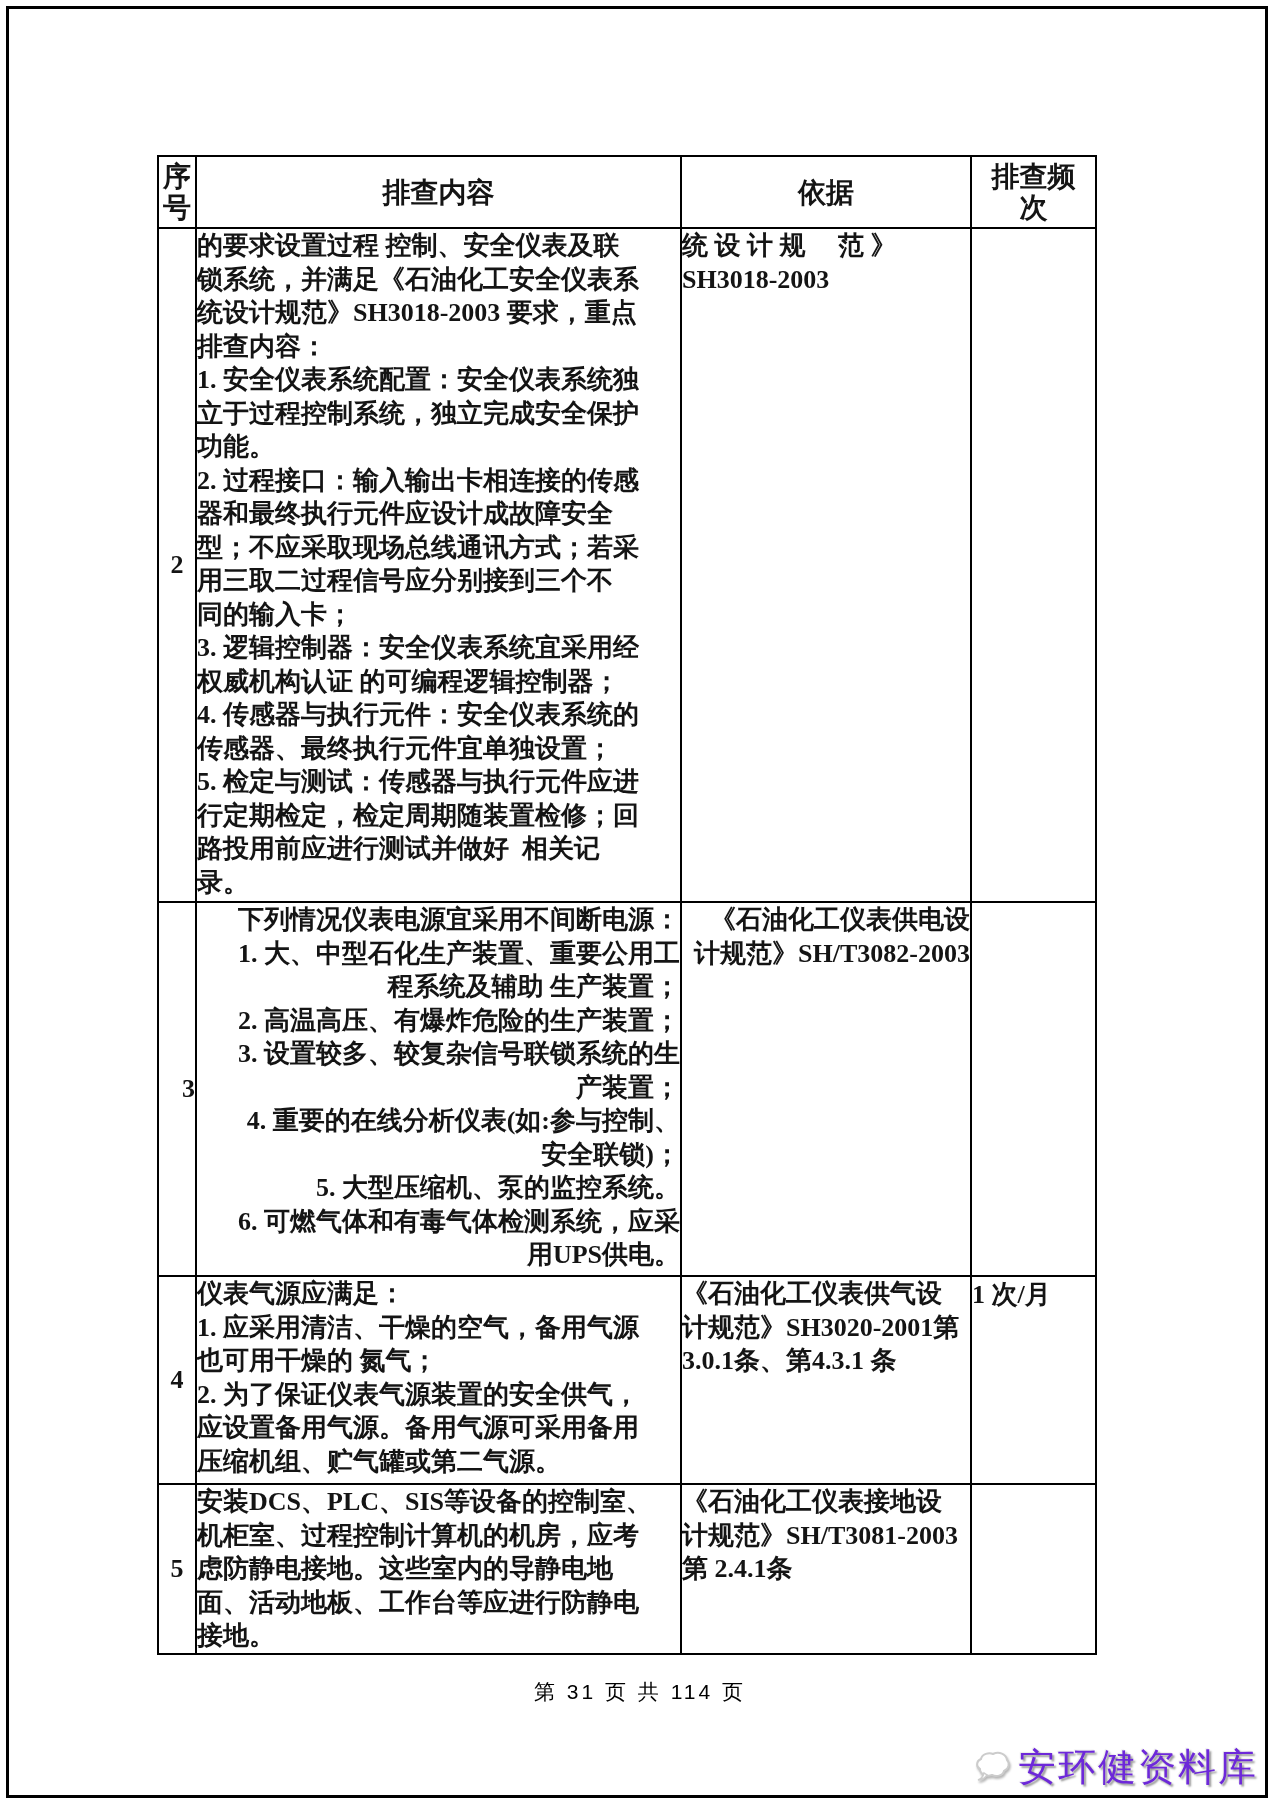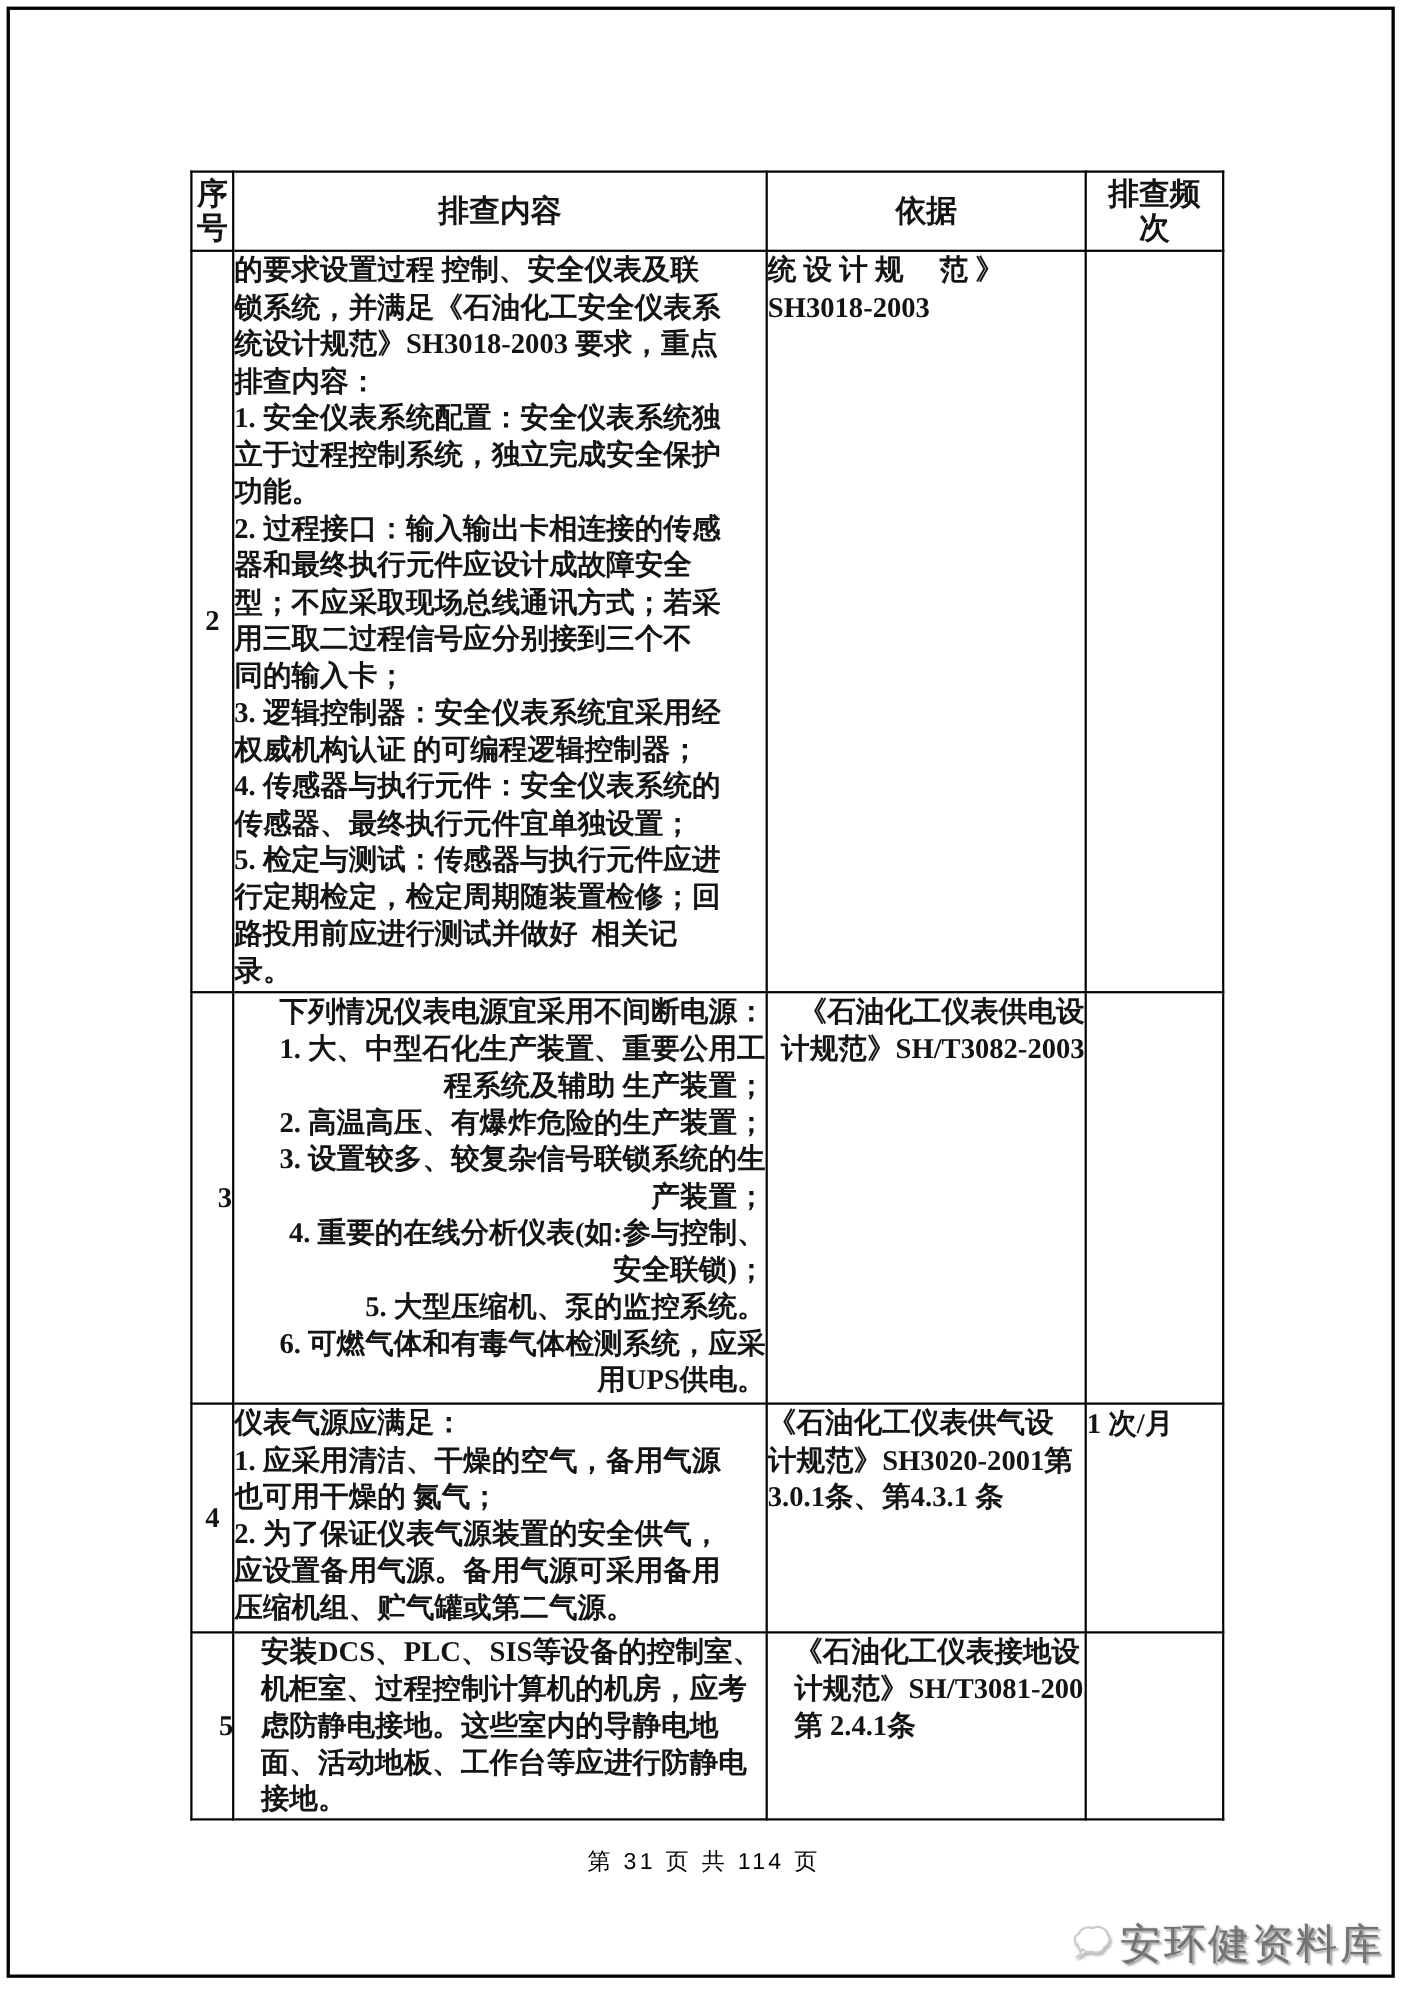--- a/index.html
+++ b/index.html
@@ -14,21 +14,21 @@
   .page-frame {
     position: absolute;
     left: 6px; top: 6px;
     width: 1262px; height: 1792px;
     border: 3px solid #000;
     box-sizing: border-box;
     pointer-events: none;
   }
   table.doc-table {
     position: absolute;
-    left: 173px; top: 155px;
+    left: 157px; top: 155px;
     width: 938px;
     border-collapse: collapse;
     table-layout: fixed;
   }
   table.doc-table td, table.doc-table th {
     border: 2px solid #000;
     padding: 0;
     background: #fff;
     font-weight: bold;
   }
@@ -70,21 +70,21 @@
     font-size: 26px;
   }
   .line {
     line-height: 33.5px;
     white-space: pre;
     overflow: hidden;
   }
   tr.r2 td { height: 672px; }
   tr.r3 td { height: 372px; text-align: right; }
   tr.r4 td { height: 206px; }
-  tr.r5 td { height: 164px; padding-left: 24px; }
+  tr.r5 td { height: 164px; }
 
   .footer {
     position: absolute;
     left: 0; top: 1678px;
     width: 100%;
     text-align: center;
     font-size: 21px;
     letter-spacing: 3px;
     color: #000000;
     font-family: "Liberation Sans", "DejaVu Sans", sans-serif;
@@ -93,21 +93,21 @@
     position: absolute;
     top: 1742px;
     right: 22px;
     display: flex;
     align-items: center;
     gap: 4px;
   }
   .watermark .wm-text {
     font-size: 38px;
     letter-spacing: 2px;
-    color: #737373;
+    color: #6d28d9;
     text-shadow: 2px 2px 2px #9a9a9a, -1px -1px 1px #ececec;
     font-family: "Liberation Sans", "DejaVu Sans", sans-serif;
   }
   .bubble-svg { filter: drop-shadow(1px 2px 1px #b5b5b5); }
 </style>
 </head>
 <body>
 
 <div class="page-frame"></div>
 

